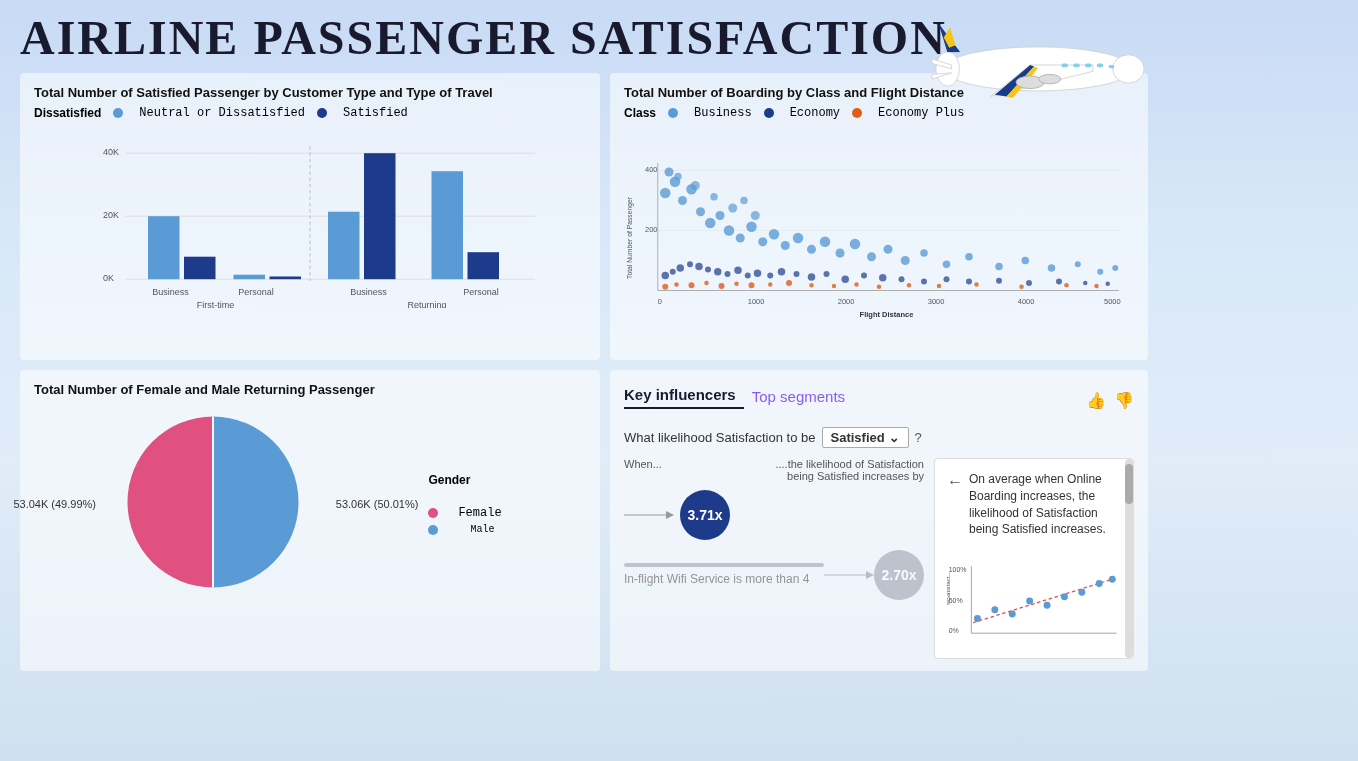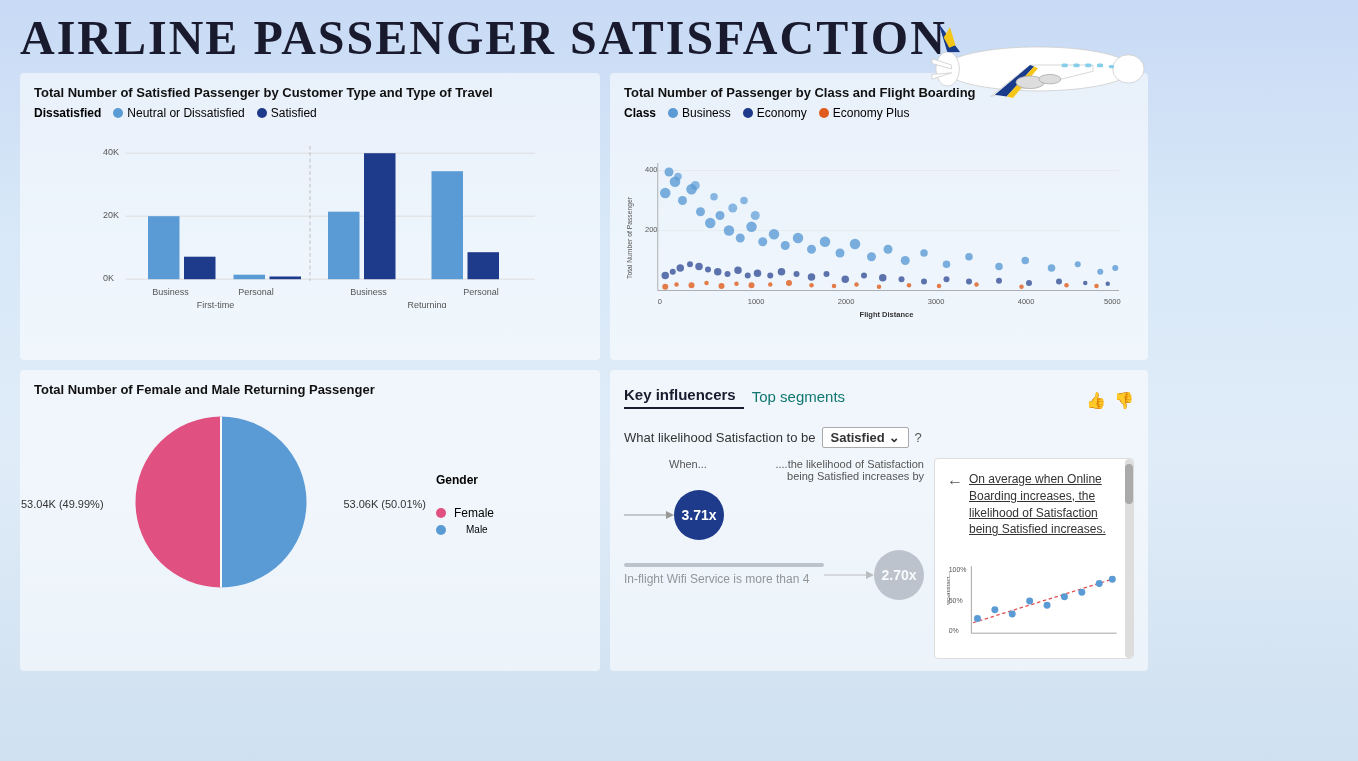--- a/index.html
+++ b/index.html
@@ -52,21 +52,22 @@
     .legend {
       display: flex;
       align-items: center;
       gap: 12px;
       margin-bottom: 8px;
       font-size: 12px;
     }
     .legend-item {
       display: flex;
       align-items: center;
-      gap: 4px;
+      gap: 16px;
+      font-family: Liberation Mono, monospace;
     }
     .legend-dot {
       width: 10px;
       height: 10px;
       border-radius: 50%;
       display: inline-block;
     }
     .legend-label-bold {
       font-weight: 700;
       font-size: 12px;
@@ -129,21 +130,21 @@
       padding: 4px 8px 4px 0;
       cursor: pointer;
       color: #1a1a2e;
       border-bottom: 2px solid transparent;
     }
     .ki-tab.active {
       border-bottom: 2px solid #1a1a2e;
     }
     .ki-tab-inactive {
       font-size: 15px;
-      color: #0f766e;
+      color: #8b5cf6;
       padding: 4px 8px;
     }
     .ki-header-row {
       display: flex;
       align-items: center;
       justify-content: space-between;
       margin-bottom: 8px;
     }
     .ki-question {
       font-size: 13px;
@@ -178,21 +179,20 @@
       padding: 12px;
       font-size: 12px;
       position: relative;
     }
     .ki-col-header {
       display: flex;
       justify-content: space-between;
       font-size: 11px;
       color: #555;
       margin-bottom: 8px;
-      margin-left: 45px;
     }
     .ki-item {
       display: flex;
       align-items: center;
       margin-bottom: 10px;
     }
     .ki-bubble {
       width: 50px;
       height: 50px;
       border-radius: 50%;
@@ -213,21 +213,20 @@
       display: flex;
       gap: 8px;
       font-size: 16px;
       color: #555;
     }
     .right-panel-text {
       font-size: 12px;
       color: #333;
       line-height: 1.4;
       margin-bottom: 10px;
-      text-decoration: underline;
     }
     .mini-chart-area {
       width: 100%;
       height: 90px;
     }
     .scrollbar-right {
       position: absolute;
       right: 0;
       top: 0;
       bottom: 0;
@@ -339,21 +338,21 @@
 
           <text x="155" y="200" text-anchor="middle" font-size="10" fill="#555">First-time</text>
           <text x="390" y="200" text-anchor="middle" font-size="10" fill="#555">Returning</text>
 
           <text x="280" y="215" text-anchor="middle" font-size="11" fill="#333" font-weight="600">Type of Travel</text>
         </svg>
       </div>
     </div>
 
     <div class="scatter-panel">
-      <div class="panel-title">Total Number of Passenger by Class and Flight Boarding</div>
+      <div class="panel-title">Total Number of Boarding by Class and Flight Distance</div>
       <div class="legend">
         <span class="legend-label-bold">Class</span>
         <div class="legend-item">
           <span class="legend-dot" style="background:#5b9bd5;"></span>
           <span>Business</span>
         </div>
         <div class="legend-item">
           <span class="legend-dot" style="background:#1e3a8a;"></span>
           <span>Economy</span>
         </div>
@@ -526,21 +525,21 @@
         <span style="font-size:13px;color:#555;cursor:pointer;">?</span>
       </div>
       <div class="ki-cols" style="margin-top:10px;">
         <div class="ki-left">
           <div class="ki-col-header">
             <span>When...</span>
             <span style="max-width:160px;text-align:right;">....the likelihood of Satisfaction being Satisfied increases by</span>
           </div>
 
           <div class="ki-item" style="cursor:pointer;">
-            <div style="flex:0 0 70px;display:flex;align-items:center;justify-content:flex-end;">
+            <div style="flex:0 0 70px;display:flex;align-items:center;justify-content:flex-end;gap:6px;">
               <svg width="50" height="12">
                 <line x1="0" y1="6" x2="42" y2="6" stroke="#999" stroke-width="1"></line>
                 <polygon points="42,2 50,6 42,10" fill="#999"></polygon>
               </svg>
               <div class="ki-bubble ki-bubble-main">
                 <span>3.71x</span>
               </div>
             </div>
           </div>
 

